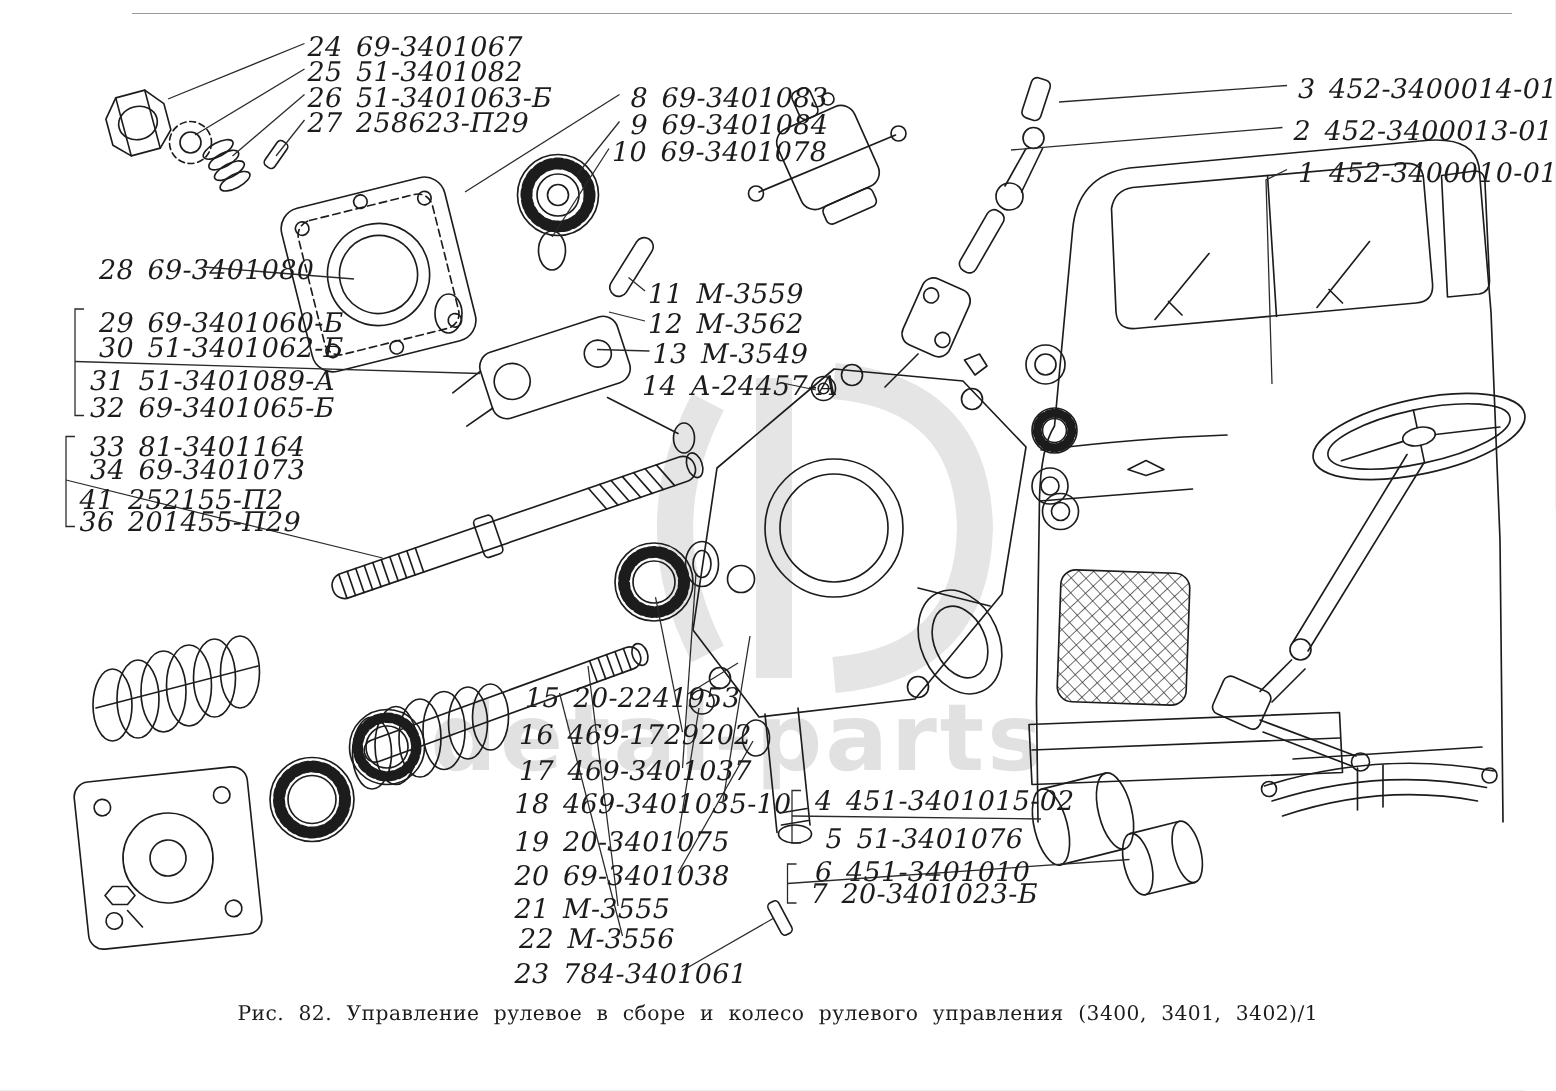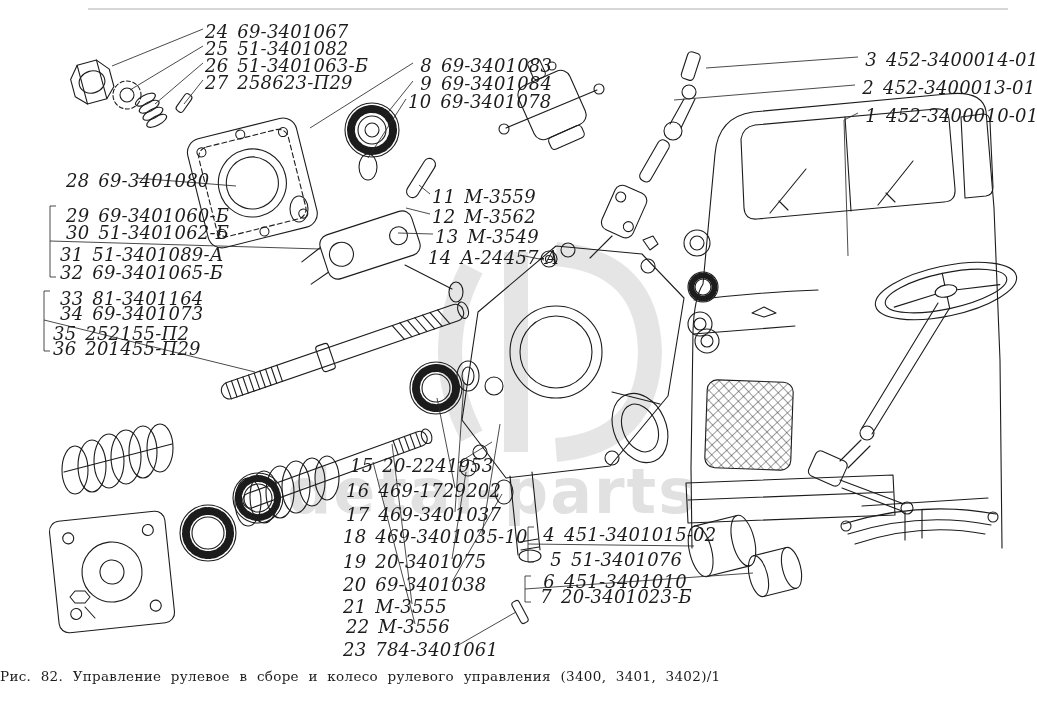--- a/index.html
+++ b/index.html
@@ -7,21 +7,21 @@
     position:relative;width:1037px;height:727px;background:#ffffff;
     font-family:"DejaVu Serif", serif;overflow:hidden;margin:0 auto;
   }
   svg{position:absolute;left:0;top:0;}
   .lbl{
     position:absolute;font-style:italic;font-size:18px;color:#1c1c1c;
     white-space:nowrap;letter-spacing:.2px;line-height:1;
   }
   .lbl .num{display:inline-block;min-width:17px;text-align:right;margin-right:9px;}
   .caption{
-    position:absolute;left:0;right:0;top:668px;
+    position:absolute;left:0;right:0;top:668px;text-align:center;
     font-size:13.5px;color:#1c1c1c;word-spacing:5px;letter-spacing:.3px;
   }
 </style>
 </head>
 <body>
 
 <div class="stage">
 
 <svg width="1037" height="727" viewBox="0 0 1037 727">
   <defs>
@@ -335,21 +335,21 @@
 <div class="lbl" style="left:860px;top:51px"><span class="num">3</span><span>452-3400014-01</span></div>
 <div class="lbl" style="left:857px;top:79px"><span class="num">2</span><span>452-3400013-01</span></div>
 <div class="lbl" style="left:860px;top:107px"><span class="num">1</span><span>452-3400010-01</span></div>
 <div class="lbl" style="left:66px;top:172px"><span class="num">28</span><span>69-3401080</span></div>
 <div class="lbl" style="left:66px;top:207px"><span class="num">29</span><span>69-3401060-Б</span></div>
 <div class="lbl" style="left:66px;top:224px"><span class="num">30</span><span>51-3401062-Б</span></div>
 <div class="lbl" style="left:60px;top:246px"><span class="num">31</span><span>51-3401089-А</span></div>
 <div class="lbl" style="left:60px;top:264px"><span class="num">32</span><span>69-3401065-Б</span></div>
 <div class="lbl" style="left:60px;top:290px"><span class="num">33</span><span>81-3401164</span></div>
 <div class="lbl" style="left:60px;top:305px"><span class="num">34</span><span>69-3401073</span></div>
-<div class="lbl" style="left:53px;top:325px"><span class="num">35</span><span>252155-П2</span></div>
+<div class="lbl" style="left:53px;top:325px"><span class="num">41</span><span>252155-П2</span></div>
 <div class="lbl" style="left:53px;top:340px"><span class="num">36</span><span>201455-П29</span></div>
 <div class="lbl" style="left:432px;top:188px"><span class="num">11</span><span>М-3559</span></div>
 <div class="lbl" style="left:432px;top:208px"><span class="num">12</span><span>М-3562</span></div>
 <div class="lbl" style="left:435px;top:228px"><span class="num">13</span><span>М-3549</span></div>
 <div class="lbl" style="left:428px;top:249px"><span class="num">14</span><span>А-24457-А</span></div>
 <div class="lbl" style="left:350px;top:457px"><span class="num">15</span><span>20-2241953</span></div>
 <div class="lbl" style="left:346px;top:482px"><span class="num">16</span><span>469-1729202</span></div>
 <div class="lbl" style="left:346px;top:506px"><span class="num">17</span><span>469-3401037</span></div>
 <div class="lbl" style="left:343px;top:528px"><span class="num">18</span><span>469-3401035-10</span></div>
 <div class="lbl" style="left:343px;top:553px"><span class="num">19</span><span>20-3401075</span></div>

